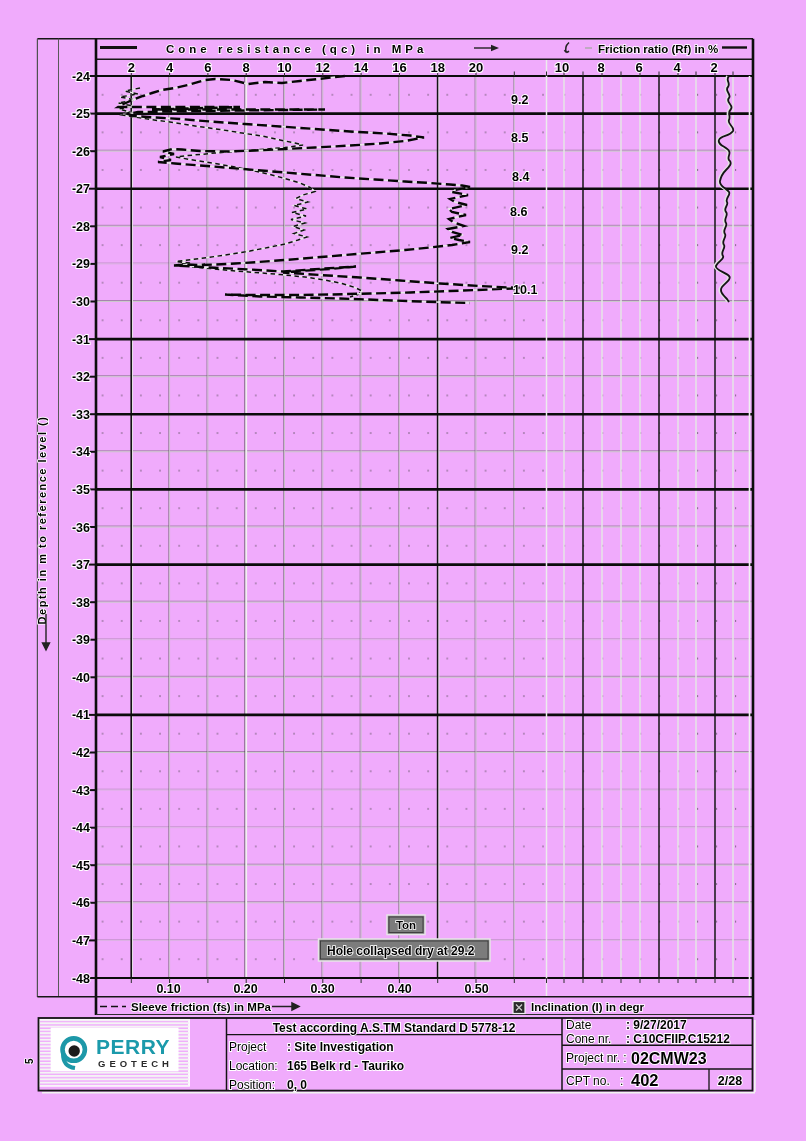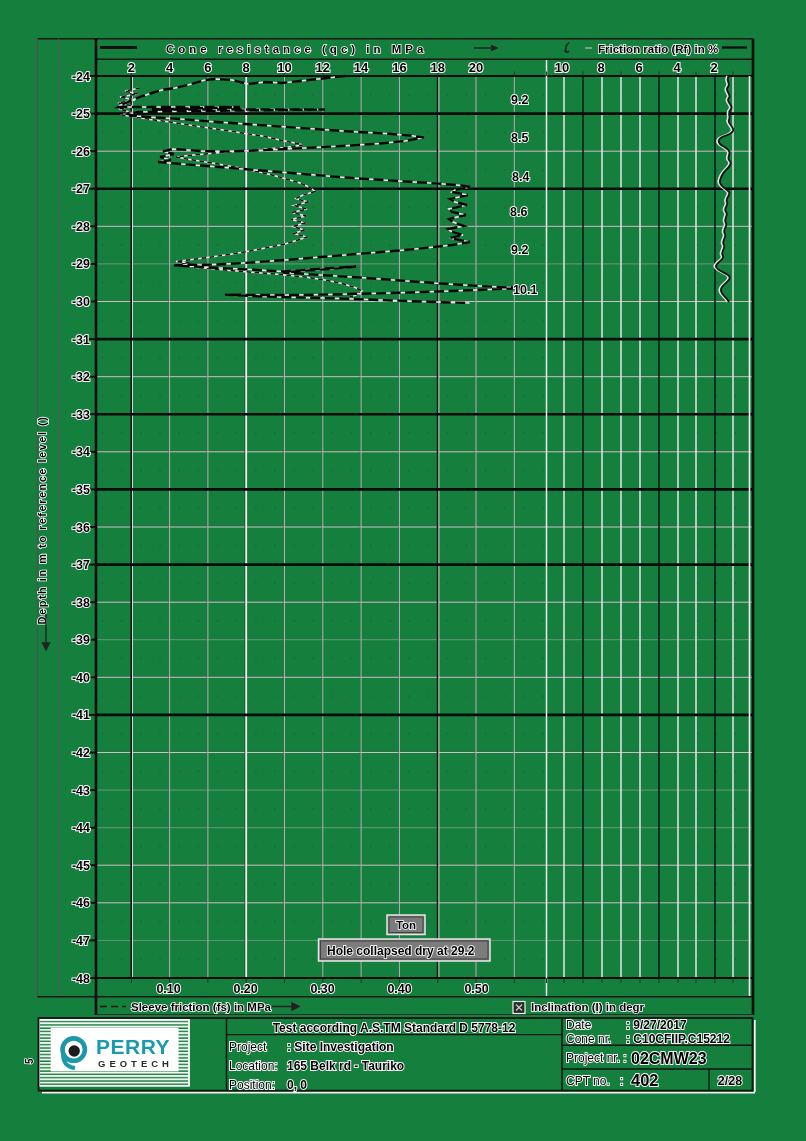--- a/index.html
+++ b/index.html
@@ -1,16 +1,16 @@
 <!DOCTYPE html>
 <html><head>
 <meta charset="utf-8">
 <style>
   html,body{margin:0;padding:0;background:#7c7c7c;}
-  #page{width:806px;height:1141px;background:#15803d;position:relative;overflow:hidden;font-family:"Liberation Sans", sans-serif;}
+  #page{width:806px;height:1141px;background:#f0abfc;position:relative;overflow:hidden;font-family:"Liberation Sans", sans-serif;}
   svg text{font-family:"Liberation Sans", sans-serif;}
 </style>
 </head>
 <body>
 
 <div id="page">
 <svg style="filter:blur(0.35px)" width="806" height="1141" viewBox="0 0 806 1141">
 <defs>
 <pattern id="dots" x="93" y="76" width="19.15" height="37.583" patternUnits="userSpaceOnUse">
   <circle cx="9.6" cy="18.8" r="0.8" fill="#3f3f3f" opacity="0.75"></circle>

